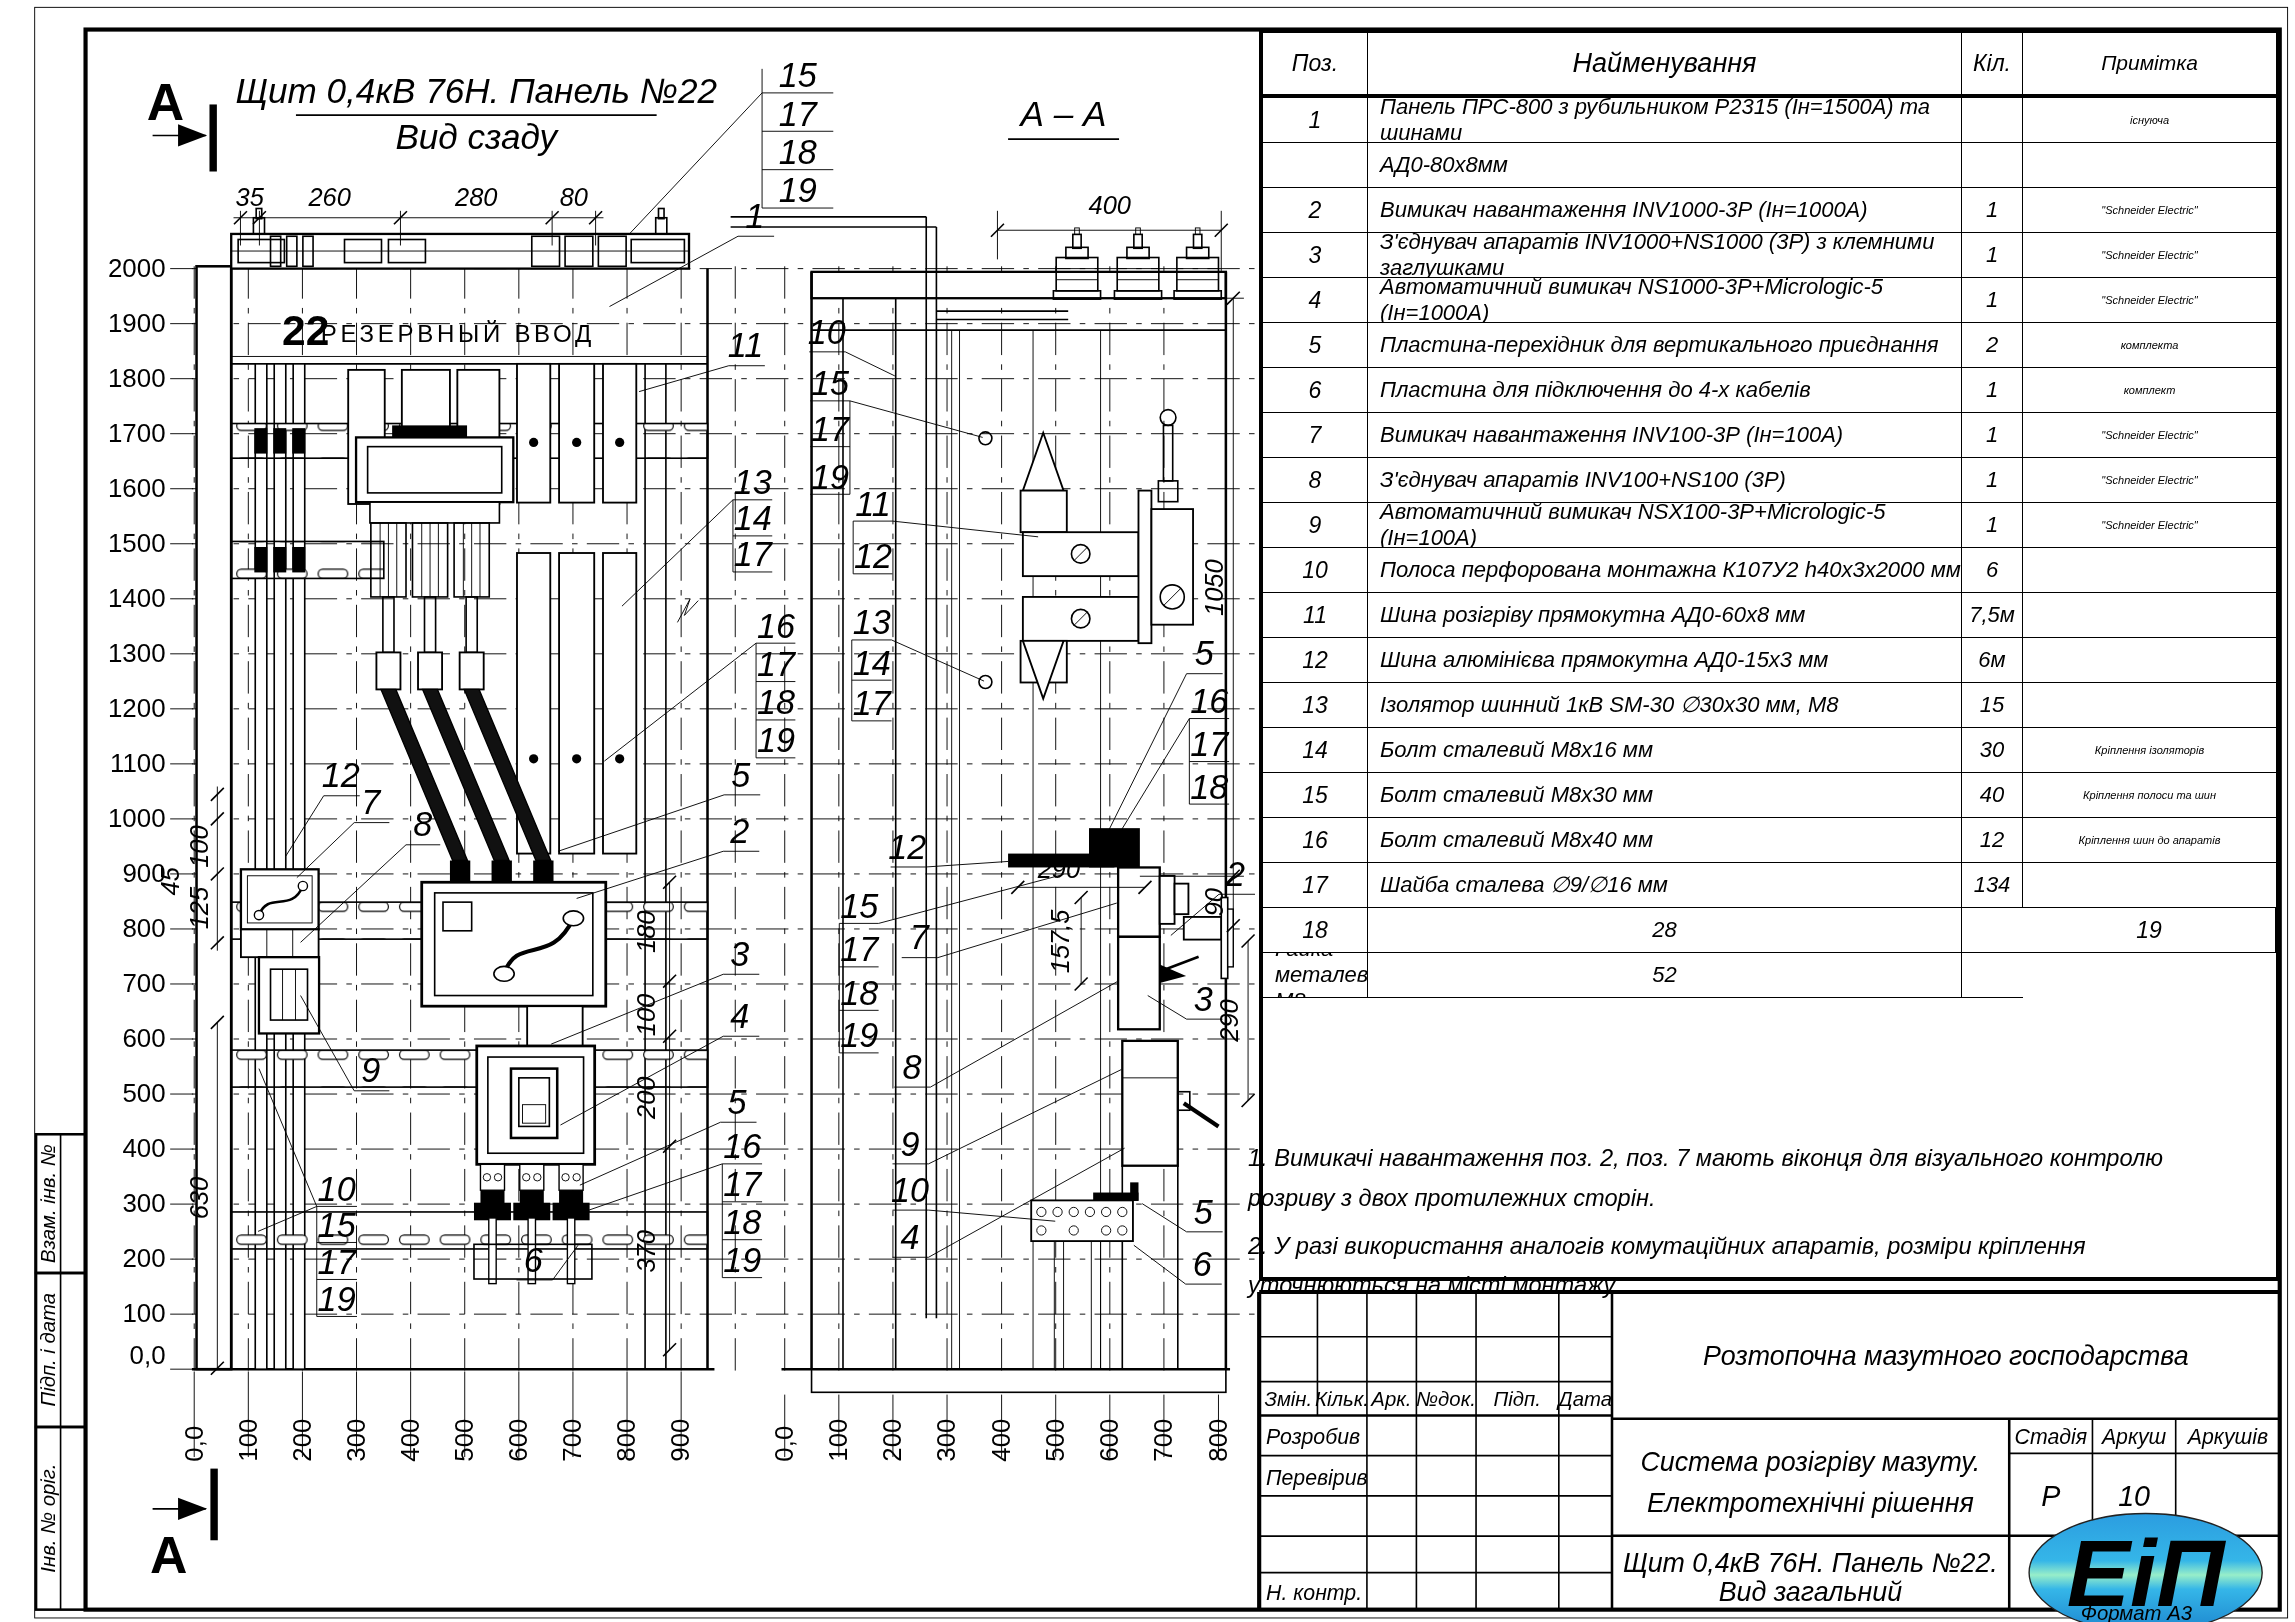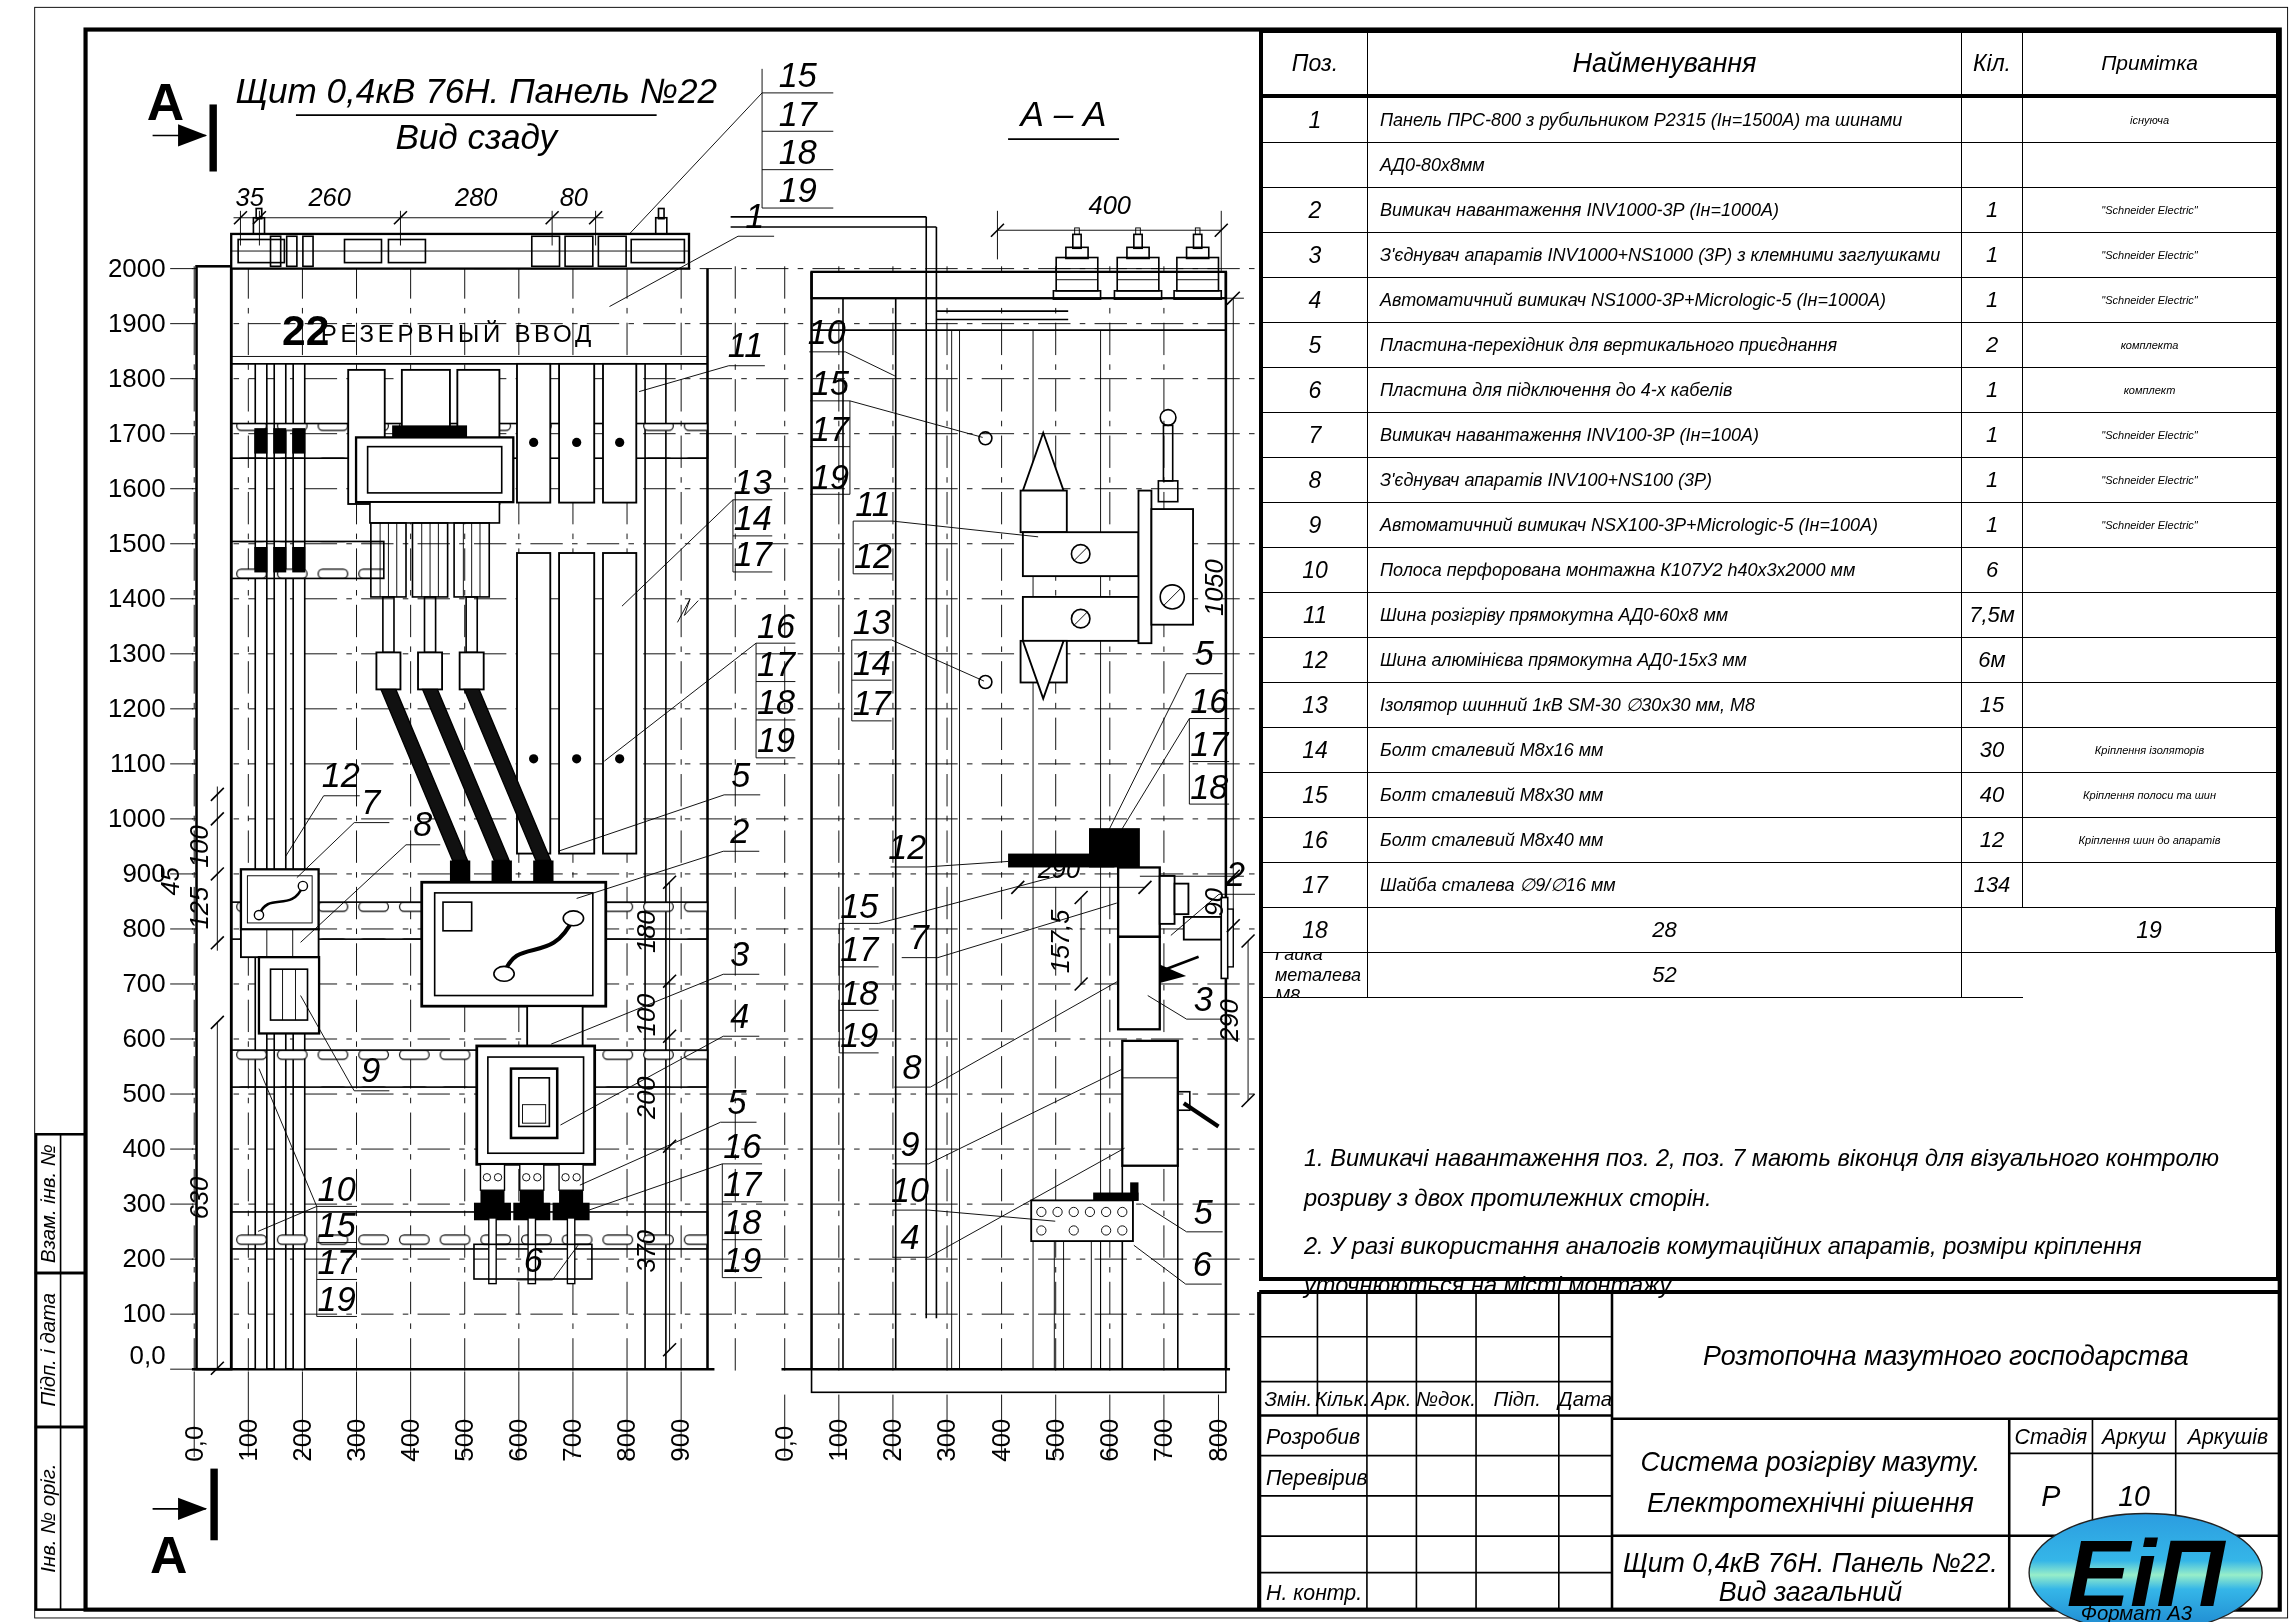--- a/index.html
+++ b/index.html
@@ -21,26 +21,26 @@
   .tbh{font-style:italic;font-size:46px}
   .tbt{font-style:italic;font-size:58px}
   .tbbig{font-style:italic;font-size:62px}
   .pnl{font-size:92px;font-weight:bold}
   .rez{font-size:52px;letter-spacing:8px}
   .secA{font-size:112px;font-weight:bold}
   
   #ptable{position:absolute;left:1259px;top:29px;width:1021px;height:1252px;border:4.2px solid #000;box-sizing:border-box;display:grid;grid-template-columns:105px 594px 61px auto;grid-template-rows:65px repeat(20,45px);font-style:italic;color:#000;}
   #ptable .c{border-right:1.4px solid #000;border-bottom:1.4px solid #000;display:flex;align-items:center;justify-content:center;box-sizing:border-box;overflow:hidden;}
   #ptable .hd{font-size:27px;border-bottom:4.2px solid #000;}
-  #ptable .nm{justify-content:flex-start;padding-left:12px;font-size:18px;font-style:italic;}
+  #ptable .nm{justify-content:flex-start;padding-left:12px;font-size:22px;font-style:italic;}
   #ptable .ps{font-size:23px;}
   #ptable .qt{font-size:22px;}
   #ptable .nt{font-size:11px;text-align:center;line-height:1.15;border-right:none;}
   
-  #notes{position:absolute;left:1304px;top:1139px;width:990px;color:#000;font-style:italic;font-size:23.6px;line-height:1.68;}
+  #notes{position:absolute;left:1248px;top:1139px;width:990px;color:#000;font-style:italic;font-size:23.6px;line-height:1.68;}
   #notes p{margin:0 0 8.3px 0;}
 </style>
 </head>
 <body>
 
 <div id="sheet">
 
 <svg id="cad" viewBox="0 0 4963 3508">
   <defs>
     <pattern id="slots" x="500" y="0" width="88" height="80" patternUnits="userSpaceOnUse">

